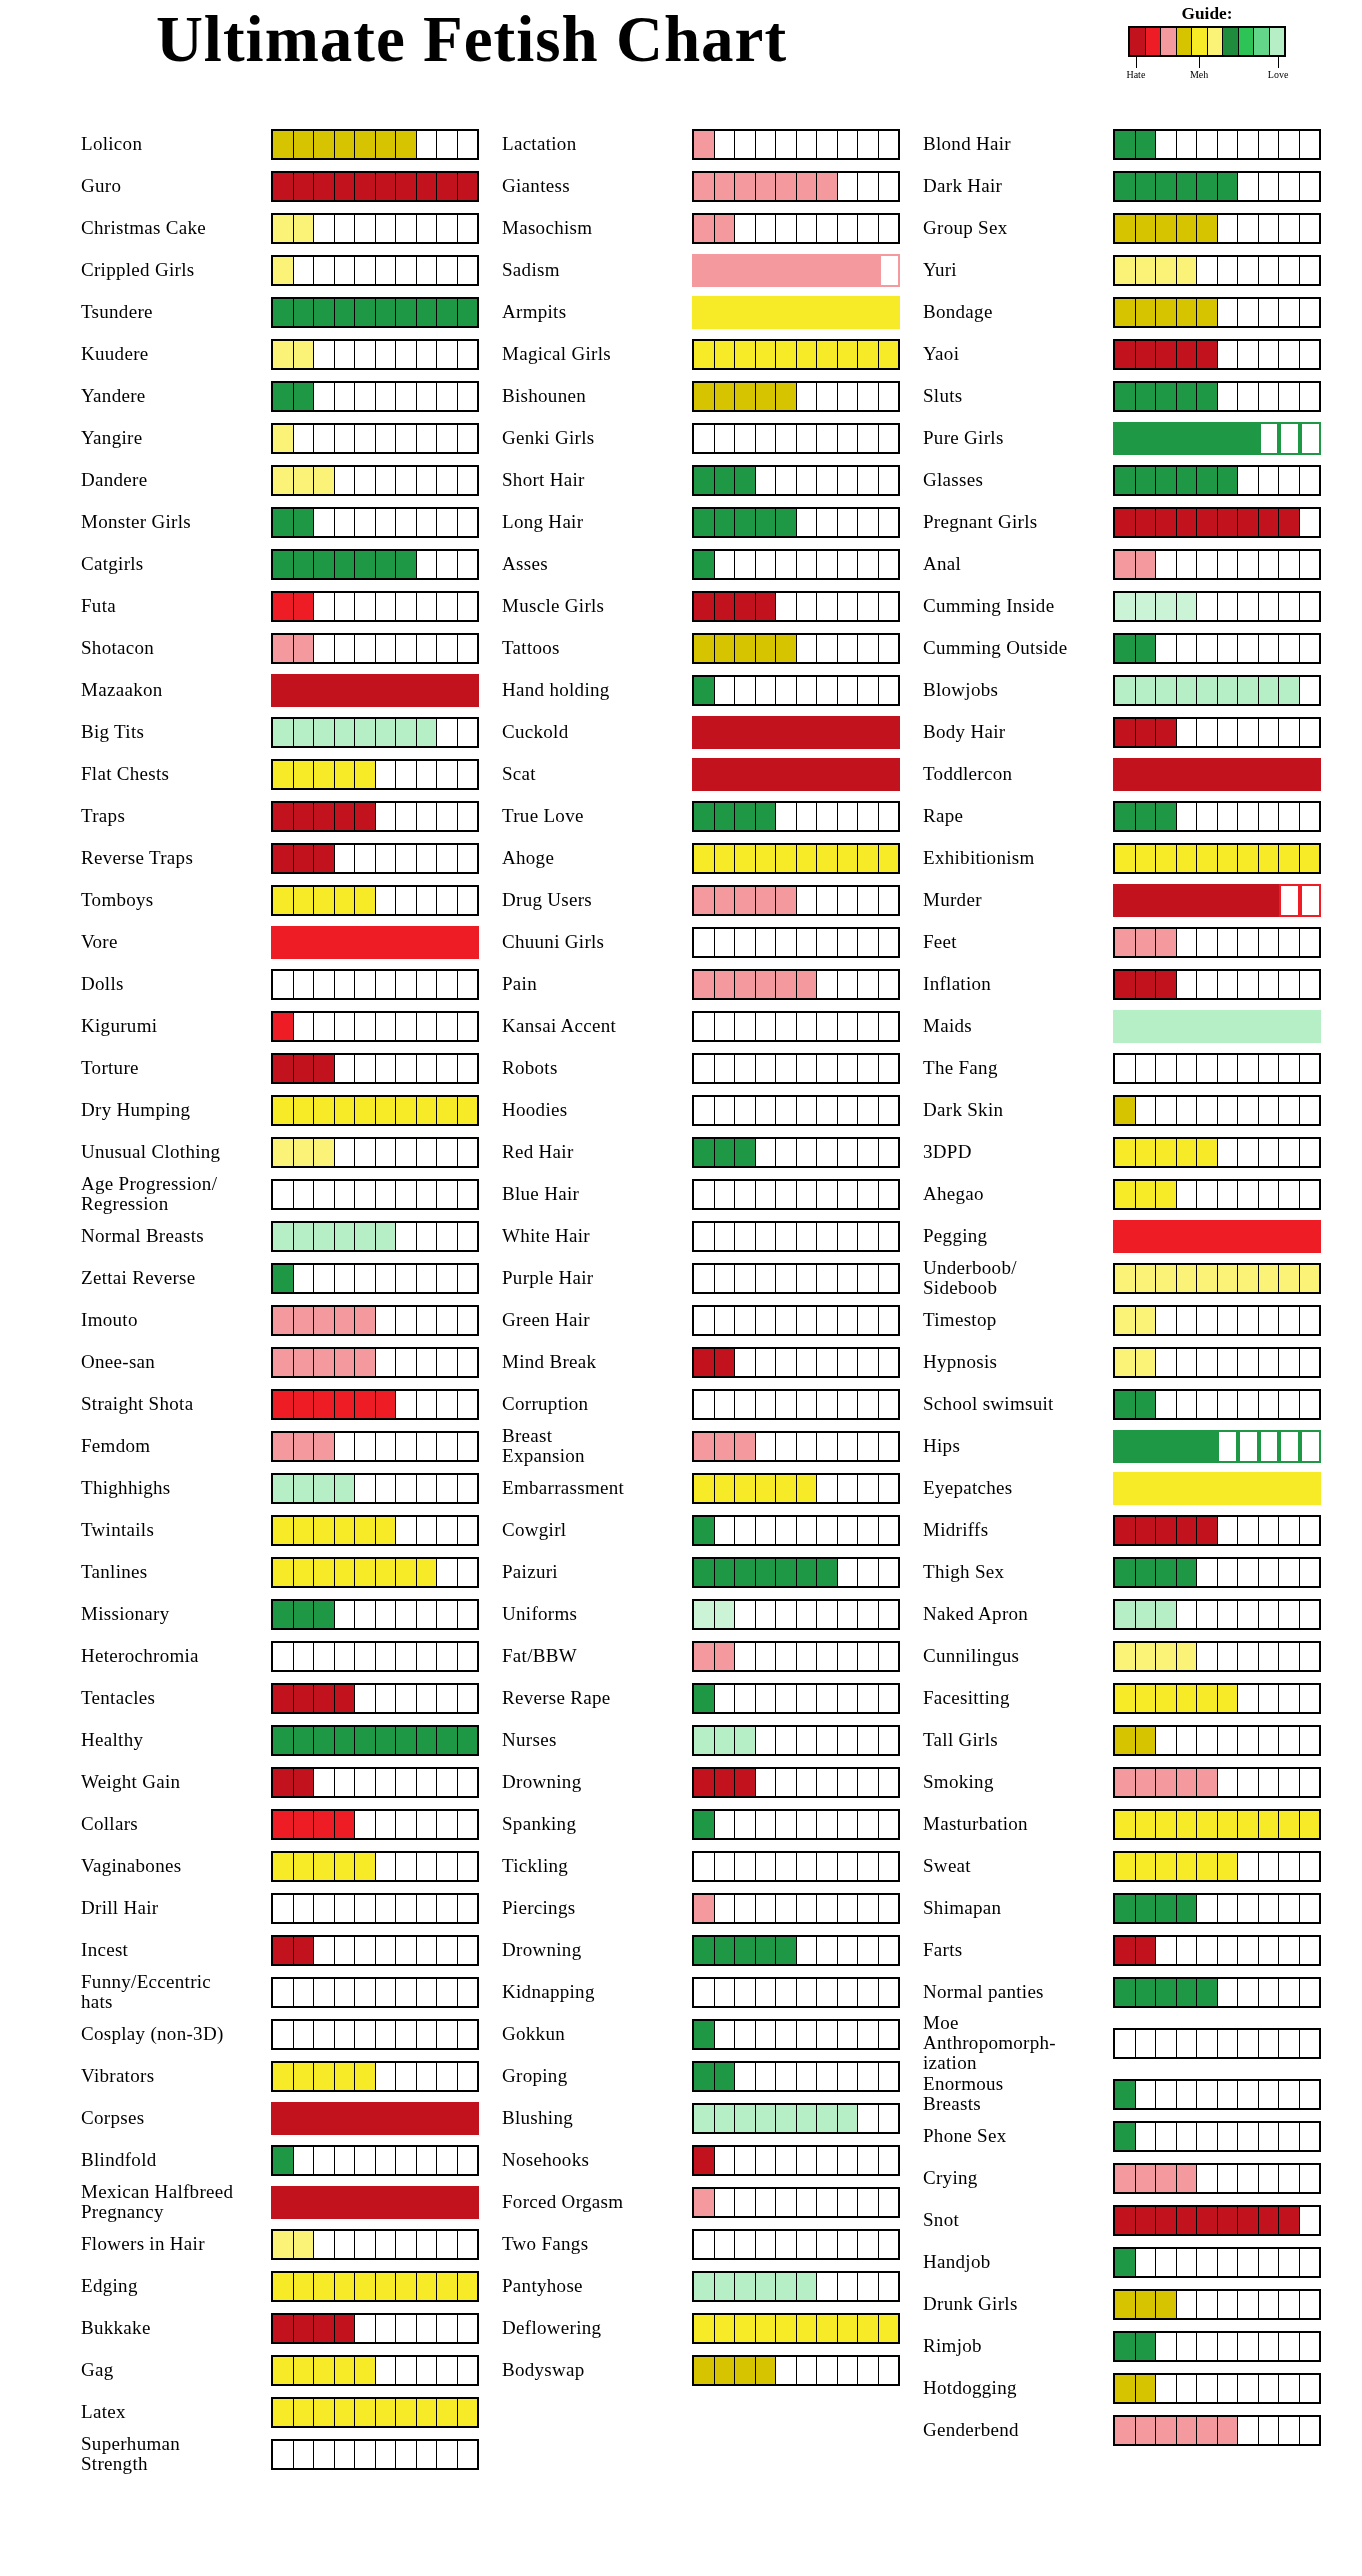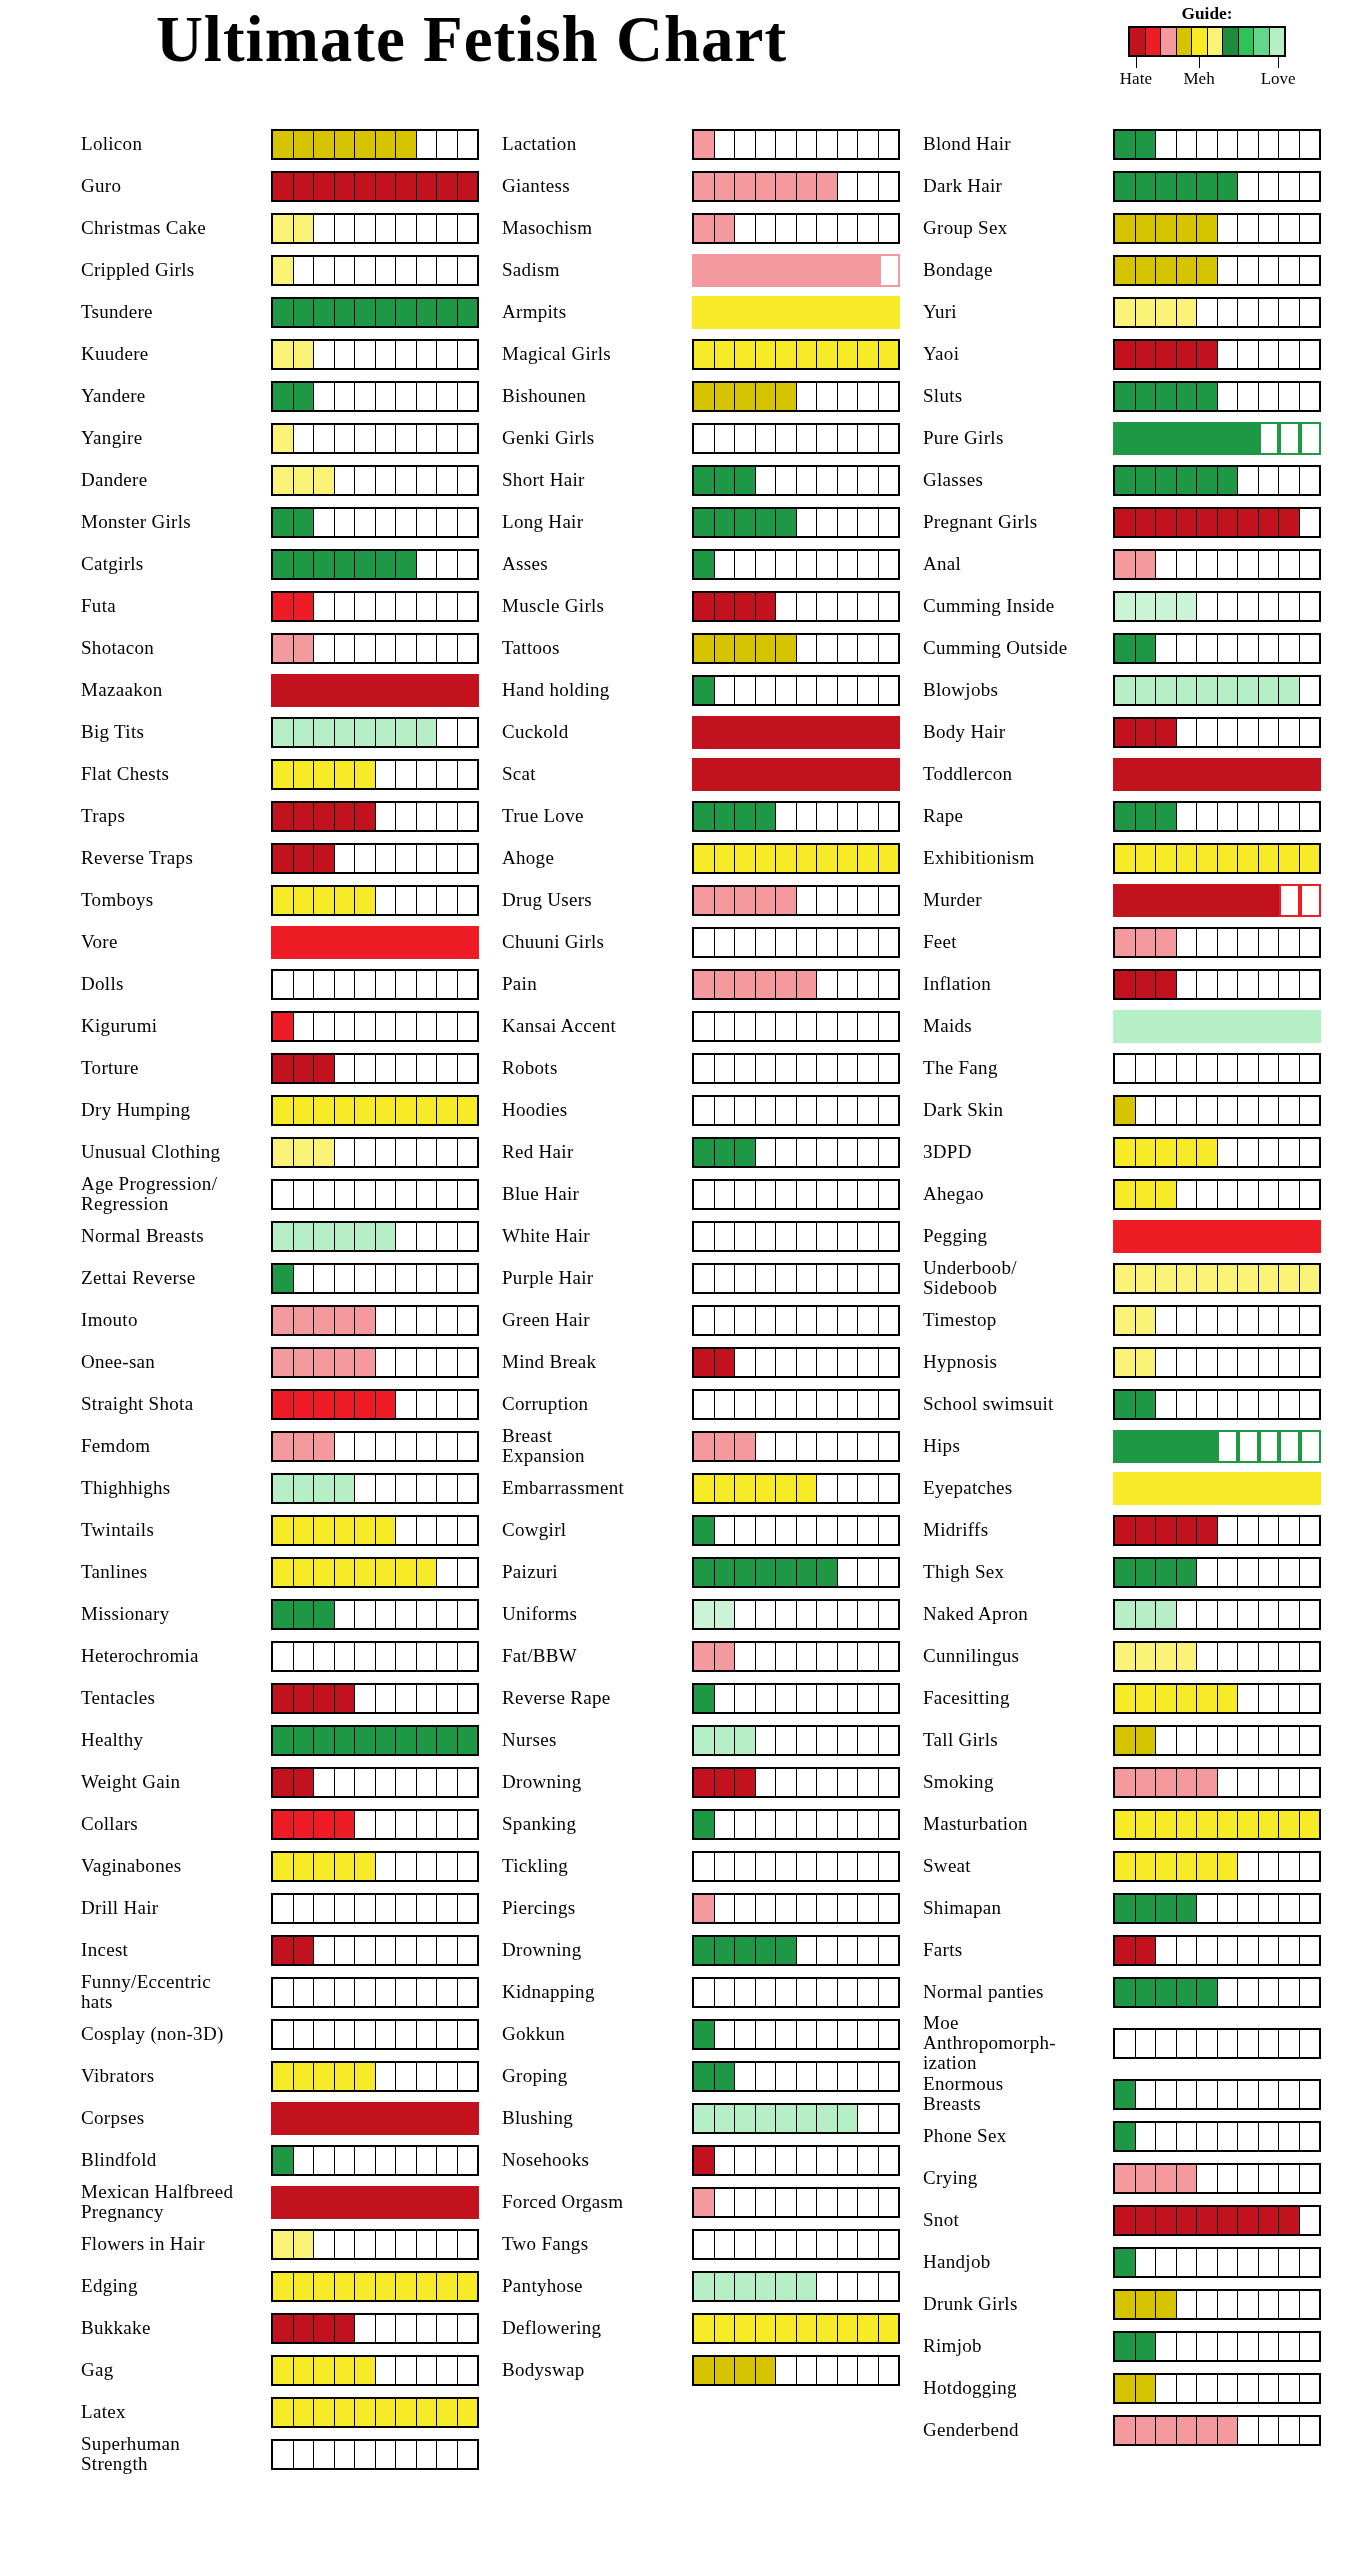--- a/index.html
+++ b/index.html
@@ -4,21 +4,21 @@
 <style>
   html,body{margin:0;padding:0;background:#fff;}
   body{width:1363px;height:2576px;overflow:hidden;font-family:"Liberation Serif",serif;color:#000;}
   .header{position:relative;height:123px;}
   .title{position:absolute;left:0;top:1.9px;width:943px;text-align:center;font-size:65px;font-weight:600;letter-spacing:1px;}
   .guide{position:absolute;top:3.8px;right:77px;width:158px;}
   .guide-label{text-align:center;font-size:17.3px;font-weight:700;margin-bottom:1.9px;}
   .guide-bar{display:flex;height:27px;border:2.9px solid #000;background:#fff;}
   .gcell{flex:1;border-left:1px solid #000;}
   .gcell:first-child{border-left:none;}
-  .guide-ticks{position:relative;height:33px;font-size:17px;}
+  .guide-ticks{position:relative;height:33px;font-size:10px;}
   .tickline{position:absolute;top:0;width:1px;height:11.5px;background:#000;}
   .ticklabel{position:absolute;top:12.5px;transform:translateX(-50%);white-space:nowrap;}
   .chart{display:flex;padding-left:81px;gap:23px;}
   .col{width:398px;flex:none;}
   .row{display:flex;align-items:center;min-height:42px;}
   .lbl{width:190px;flex:none;font-size:19px;line-height:20px;white-space:pre-line;letter-spacing:0.3px;}
   .bar{width:208px;flex:none;display:flex;box-sizing:border-box;}
   .bar.boxed{height:31px;border:2.9px solid #000;background:#fff;}
   .cell{flex:1;border-left:1.9px solid #000;}
   .cell:first-child{border-left:none;}
@@ -1685,42 +1685,42 @@
           <div class="cell" style="background: rgb(214, 196, 0);"></div>
           <div class="cell" style="background: rgb(214, 196, 0);"></div>
           <div class="cell"></div>
           <div class="cell"></div>
           <div class="cell"></div>
           <div class="cell"></div>
           <div class="cell"></div>
         </div>
       </div>
       <div class="row">
+        <div class="lbl">Yuri</div>
+        <div class="bar boxed">
+          <div class="cell" style="background: rgb(251, 243, 120);"></div>
+          <div class="cell" style="background: rgb(251, 243, 120);"></div>
+          <div class="cell" style="background: rgb(251, 243, 120);"></div>
+          <div class="cell" style="background: rgb(251, 243, 120);"></div>
+          <div class="cell"></div>
+          <div class="cell"></div>
+          <div class="cell"></div>
+          <div class="cell"></div>
+          <div class="cell"></div>
+          <div class="cell"></div>
+        </div>
+      </div>
+      <div class="row">
         <div class="lbl">Bondage</div>
         <div class="bar boxed">
           <div class="cell" style="background: rgb(214, 196, 0);"></div>
           <div class="cell" style="background: rgb(214, 196, 0);"></div>
           <div class="cell" style="background: rgb(214, 196, 0);"></div>
           <div class="cell" style="background: rgb(214, 196, 0);"></div>
           <div class="cell" style="background: rgb(214, 196, 0);"></div>
-          <div class="cell"></div>
-          <div class="cell"></div>
-          <div class="cell"></div>
-          <div class="cell"></div>
-          <div class="cell"></div>
-        </div>
-      </div>
-      <div class="row">
-        <div class="lbl">Yuri</div>
-        <div class="bar boxed">
-          <div class="cell" style="background: rgb(251, 243, 120);"></div>
-          <div class="cell" style="background: rgb(251, 243, 120);"></div>
-          <div class="cell" style="background: rgb(251, 243, 120);"></div>
-          <div class="cell" style="background: rgb(251, 243, 120);"></div>
-          <div class="cell"></div>
           <div class="cell"></div>
           <div class="cell"></div>
           <div class="cell"></div>
           <div class="cell"></div>
           <div class="cell"></div>
         </div>
       </div>
       <div class="row">
         <div class="lbl">Yaoi</div>
         <div class="bar boxed">

